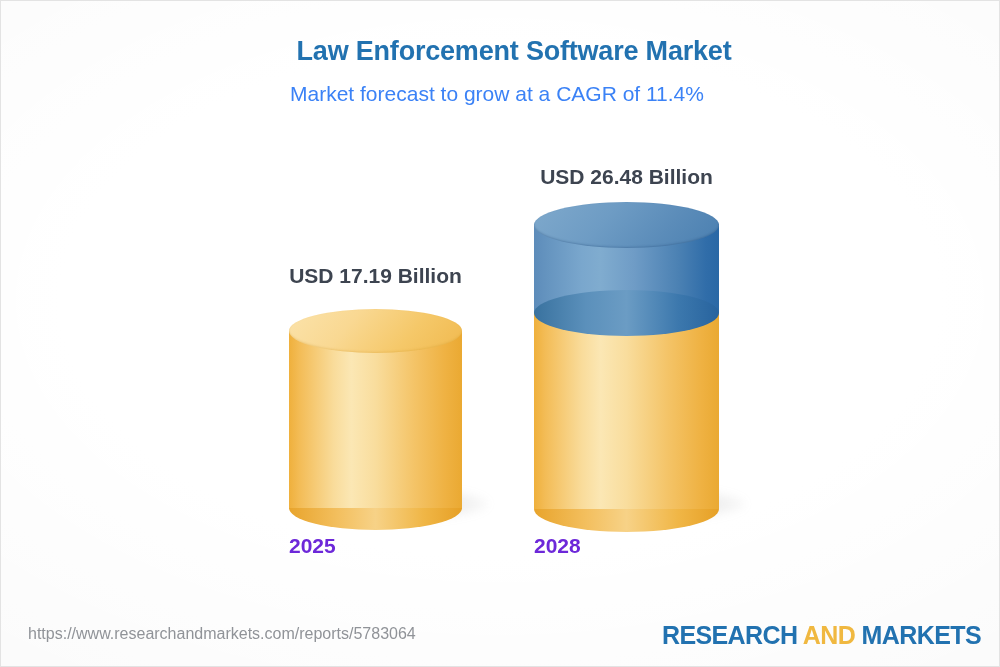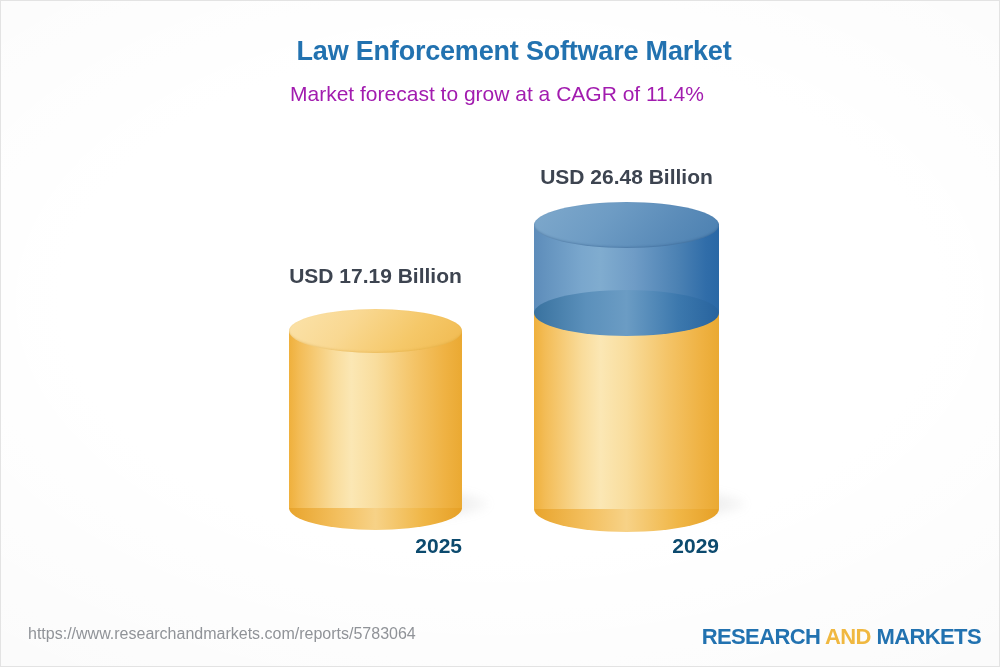--- a/index.html
+++ b/index.html
@@ -51,21 +51,21 @@
     color: #2272b0;
     letter-spacing: -0.2px;
     line-height: 1.2;
     padding-left: 26px;
   }
 
   .chart-subtitle {
     margin: 14px 8px 0 0;
     font-size: 21px;
     font-weight: normal;
-    color: #a21caf;
+    color: #3b82f6;
     line-height: 1.2;
   }
 
   
   .plot {
     position: absolute;
     left: 0;
     top: 0;
     width: 1000px;
     height: 667px;
@@ -83,24 +83,24 @@
     font-size: 21px;
     font-weight: bold;
     color: #3d4450;
     white-space: nowrap;
     left: 0;
   }
 
   .cat-label {
     position: absolute;
     width: 100%;
-    text-align: right;
+    text-align: left;
     font-size: 21px;
     font-weight: bold;
-    color: #0c4a6e;
+    color: #6d28d9;
     left: 0;
   }
 
   
   .cyl {
     position: absolute;
     left: 0;
   }
   .cyl-shadow {
     position: absolute;
@@ -197,21 +197,21 @@
 
   .logo {
     position: absolute;
     right: 18px;
     bottom: 18px;
     text-align: right;
     z-index: 4;
     line-height: 1;
   }
   .logo-main {
-    font-size: 22px;
+    font-size: 25px;
     font-weight: bold;
     color: #2272b0;
     letter-spacing: -0.6px;
     white-space: nowrap;
     margin-top: 47px;
   }
   .logo-and {
     color: #f0b840;
   }
   .logo-tag {
@@ -257,21 +257,21 @@
         <div class="cyl-shadow" style="left:14px; top:486px; width:198px; height:34px;"></div>
         <div class="cyl-bottom y-bottom" style="top:485px; width:185px; height:46px;"></div>
 
         <div class="cyl-body y-body" style="top:312px; width:185px; height:196px;"></div>
 
         <div class="cyl-body b-body" style="top:223px; width:185px; height:89px;"></div>
         <div class="cyl-seam b-seam" style="top:289px; width:185px; height:46px;"></div>
         <div class="cyl-top b-top" style="top:201px; width:185px; height:46px;"></div>
       </div>
 
-      <div class="cat-label" style="top:533px;">2029</div>
+      <div class="cat-label" style="top:533px;">2028</div>
     </div>
 
   </div>
 
   <div class="footer-url">https://www.researchandmarkets.com/reports/5783064</div>
 
   <div class="logo">
     <div class="logo-main"><span>RESEARCH </span><span class="logo-and">AND</span><span> MARKETS</span></div>
   </div>
 

